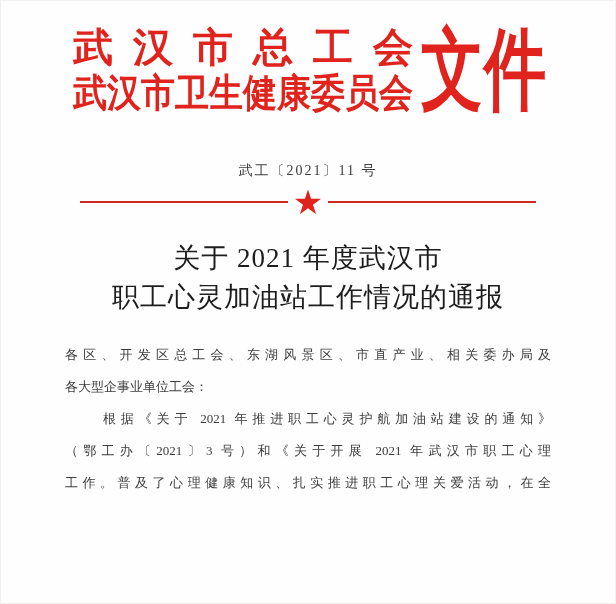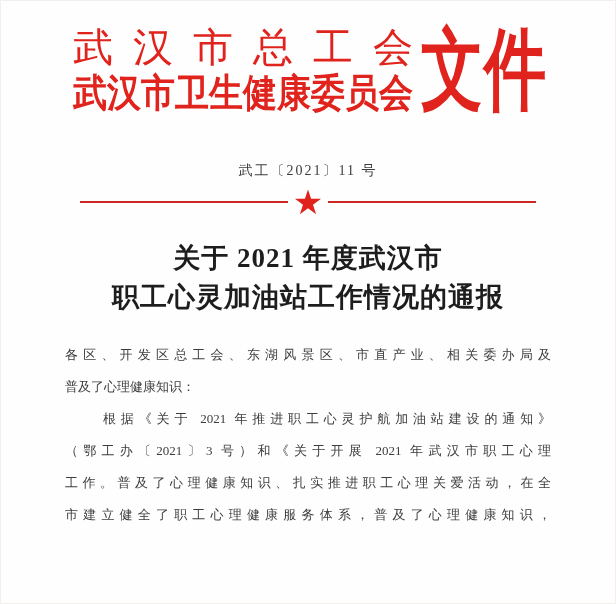--- a/index.html
+++ b/index.html
@@ -15,21 +15,21 @@
   
   .header{
     display:flex;
     align-items:center;
     margin:24px 0 0 72px;
     width:472px;
   }
   .org-lines{width:346px;}
   .org-line1{
     font-size:40px;
-    font-weight:normal;
+    font-weight:bold;
     color:#e0231c;
     line-height:46px;
     text-align:justify;
     text-align-last:justify;
     white-space:nowrap;
   }
   .org-line2{
     font-size:34px;
     font-weight:bold;
     color:#e0231c;
@@ -77,21 +77,21 @@
     font-size:34px;
     line-height:0;
     margin:0 5px;
     transform:translateY(1px);
   }
   
   .title{
     margin-top:36px;
     text-align:center;
     color:#1d1d1d;
-    font-weight:bold;
+    font-weight:normal;
   }
   .title-line{
     font-size:27px;
     line-height:39px;
     letter-spacing:1px;
   }
   
   .body-text{
     margin:22px auto 0 auto;
     width:486px;
@@ -133,20 +133,19 @@
     <div class="rule-seg"></div>
   </div>
 
   <div class="title">
     <div class="title-line">关于 2021 年度武汉市</div>
     <div class="title-line">职工心灵加油站工作情况的通报</div>
   </div>
 
   <div class="body-text">
     <div class="body-line">各区、开发区总工会、东湖风景区、市直产业、相关委办局及</div>
-    <div class="body-line no-justify">普及了心理健康知识：</div>
+    <div class="body-line no-justify">各大型企事业单位工会：</div>
     <div class="body-line indent">根据《关于 2021 年推进职工心灵护航加油站建设的通知》</div>
     <div class="body-line">（鄂工办〔2021〕3 号）和《关于开展 2021 年武汉市职工心理</div>
     <div class="body-line">工作。普及了心理健康知识、扎实推进职工心理关爱活动，在全</div>
-    <div class="body-line">市建立健全了职工心理健康服务体系，普及了心理健康知识，</div>
   </div>
 
 </div>
 
 </body></html>

